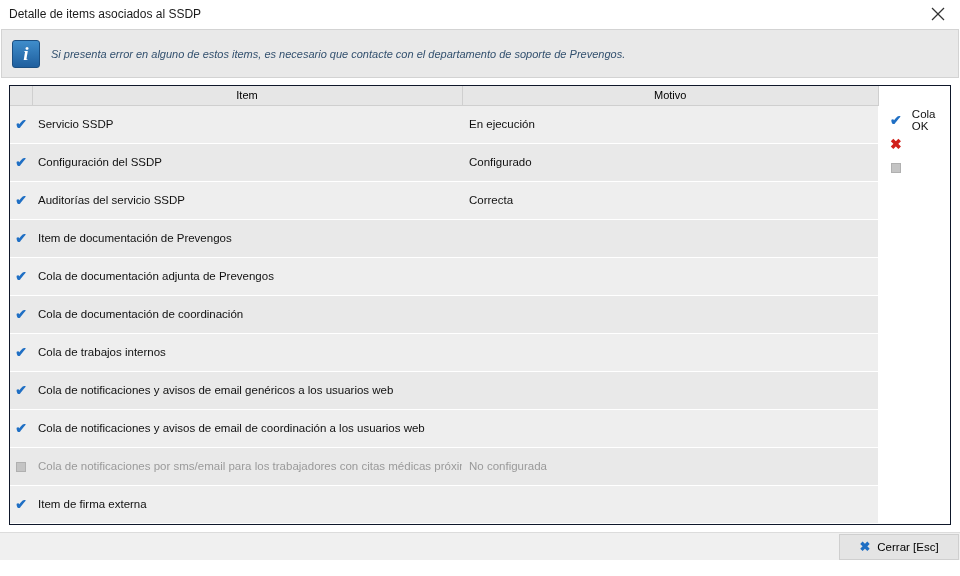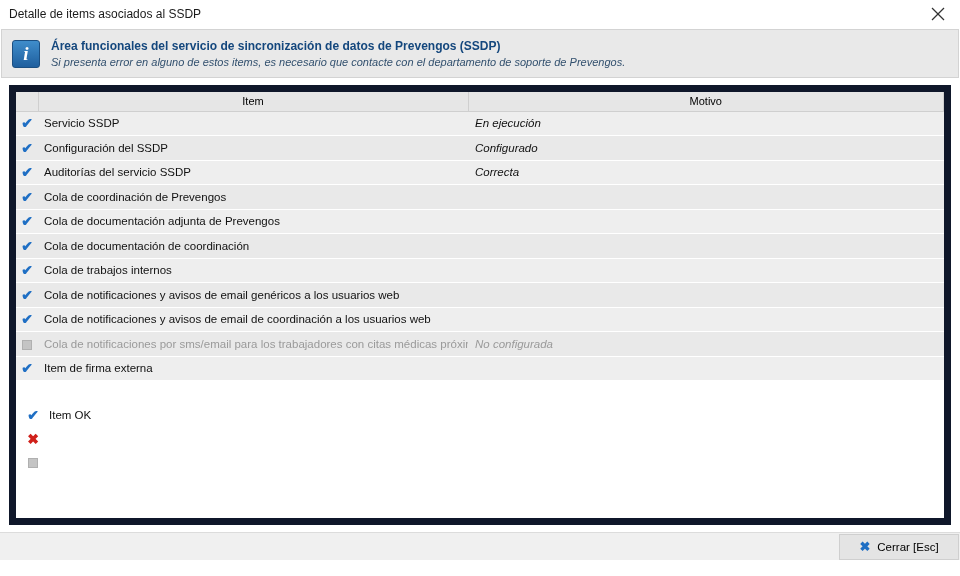--- a/index.html
+++ b/index.html
@@ -75,24 +75,24 @@
   }
   .banner-sub {
     color: #32506e;
     font-size: 11px;
     font-style: italic;
   }
   
   .body {
     flex: 1 1 auto;
     margin: 7px 9px 0 9px;
-    border: 7px solid #0f172a;
+    border: 1px solid #0f172a;
     background: #ffffff;
     display: flex;
-    flex-direction: column;
+    flex-direction: row;
     overflow: hidden;
   }
   
   .table {
     width: 100%;
     border-collapse: collapse;
     table-layout: fixed;
   }
   .table col.c-check { width: 22px; }
   .table col.c-item  { width: 430px; }
@@ -118,21 +118,21 @@
     white-space: nowrap;
     overflow: hidden;
   }
   .table tbody tr td { background: #eeeeee; }
   .table tbody tr.alt td { background: #e9e9e9; }
   .cell-check {
     padding: 0 !important;
     text-align: center;
   }
   .cell-item { color: #111; }
-  .cell-motivo { color: #111; padding-left: 7px !important; font-style: italic; }
+  .cell-motivo { color: #111; padding-left: 7px !important; }
   .row-disabled .cell-item,
   .row-disabled .cell-motivo { color: #9a9a9a; }
   
   .glyph { display: inline-block; line-height: 1; }
   .glyph-ok {
     color: #1f6fc4;
     font-size: 14px;
     font-weight: bold;
   }
   .glyph-err {
@@ -216,21 +216,20 @@
         </svg>
       </span>
     </div>
   </div>
 
   <div class="banner">
     <div class="banner-icon">
       <span>i</span>
     </div>
     <div class="banner-texts">
-      <div class="banner-title">Área funcionales del servicio de sincronización de datos de Prevengos (SSDP)</div>
       <div class="banner-sub">Si presenta error en alguno de estos items, es necesario que contacte con el departamento de soporte de Prevengos.</div>
     </div>
   </div>
 
   <div class="body">
     <table class="table">
       <colgroup>
         <col class="c-check">
         <col class="c-item">
         <col class="c-motivo">
@@ -253,21 +252,21 @@
             <td class="cell-item">Configuración del SSDP</td>
             <td class="cell-motivo">Configurado</td>
           </tr>
           <tr>
             <td class="cell-check"><span class="glyph glyph-ok">✔</span></td>
             <td class="cell-item">Auditorías del servicio SSDP</td>
             <td class="cell-motivo">Correcta</td>
           </tr>
           <tr class="alt">
             <td class="cell-check"><span class="glyph glyph-ok">✔</span></td>
-            <td class="cell-item">Cola de coordinación de Prevengos</td>
+            <td class="cell-item">Item de documentación de Prevengos</td>
             <td class="cell-motivo"></td>
           </tr>
           <tr>
             <td class="cell-check"><span class="glyph glyph-ok">✔</span></td>
             <td class="cell-item">Cola de documentación adjunta de Prevengos</td>
             <td class="cell-motivo"></td>
           </tr>
           <tr class="alt">
             <td class="cell-check"><span class="glyph glyph-ok">✔</span></td>
             <td class="cell-item">Cola de documentación de coordinación</td>
@@ -299,21 +298,21 @@
             <td class="cell-motivo"></td>
           </tr>
         </tbody>
     </table>
 
     <div class="legend" id="legend">
         <div class="legend-row">
           <div class="legend-glyph">
             <span class="glyph glyph-ok">✔</span>
           </div>
-          <div class="legend-label">Item OK</div>
+          <div class="legend-label">Cola OK</div>
         </div>
         <div class="legend-row">
           <div class="legend-glyph">
             <span class="glyph glyph-err">✖</span>
           </div>
         </div>
         <div class="legend-row">
           <div class="legend-glyph">
             <span class="glyph-off"></span>
           </div>

